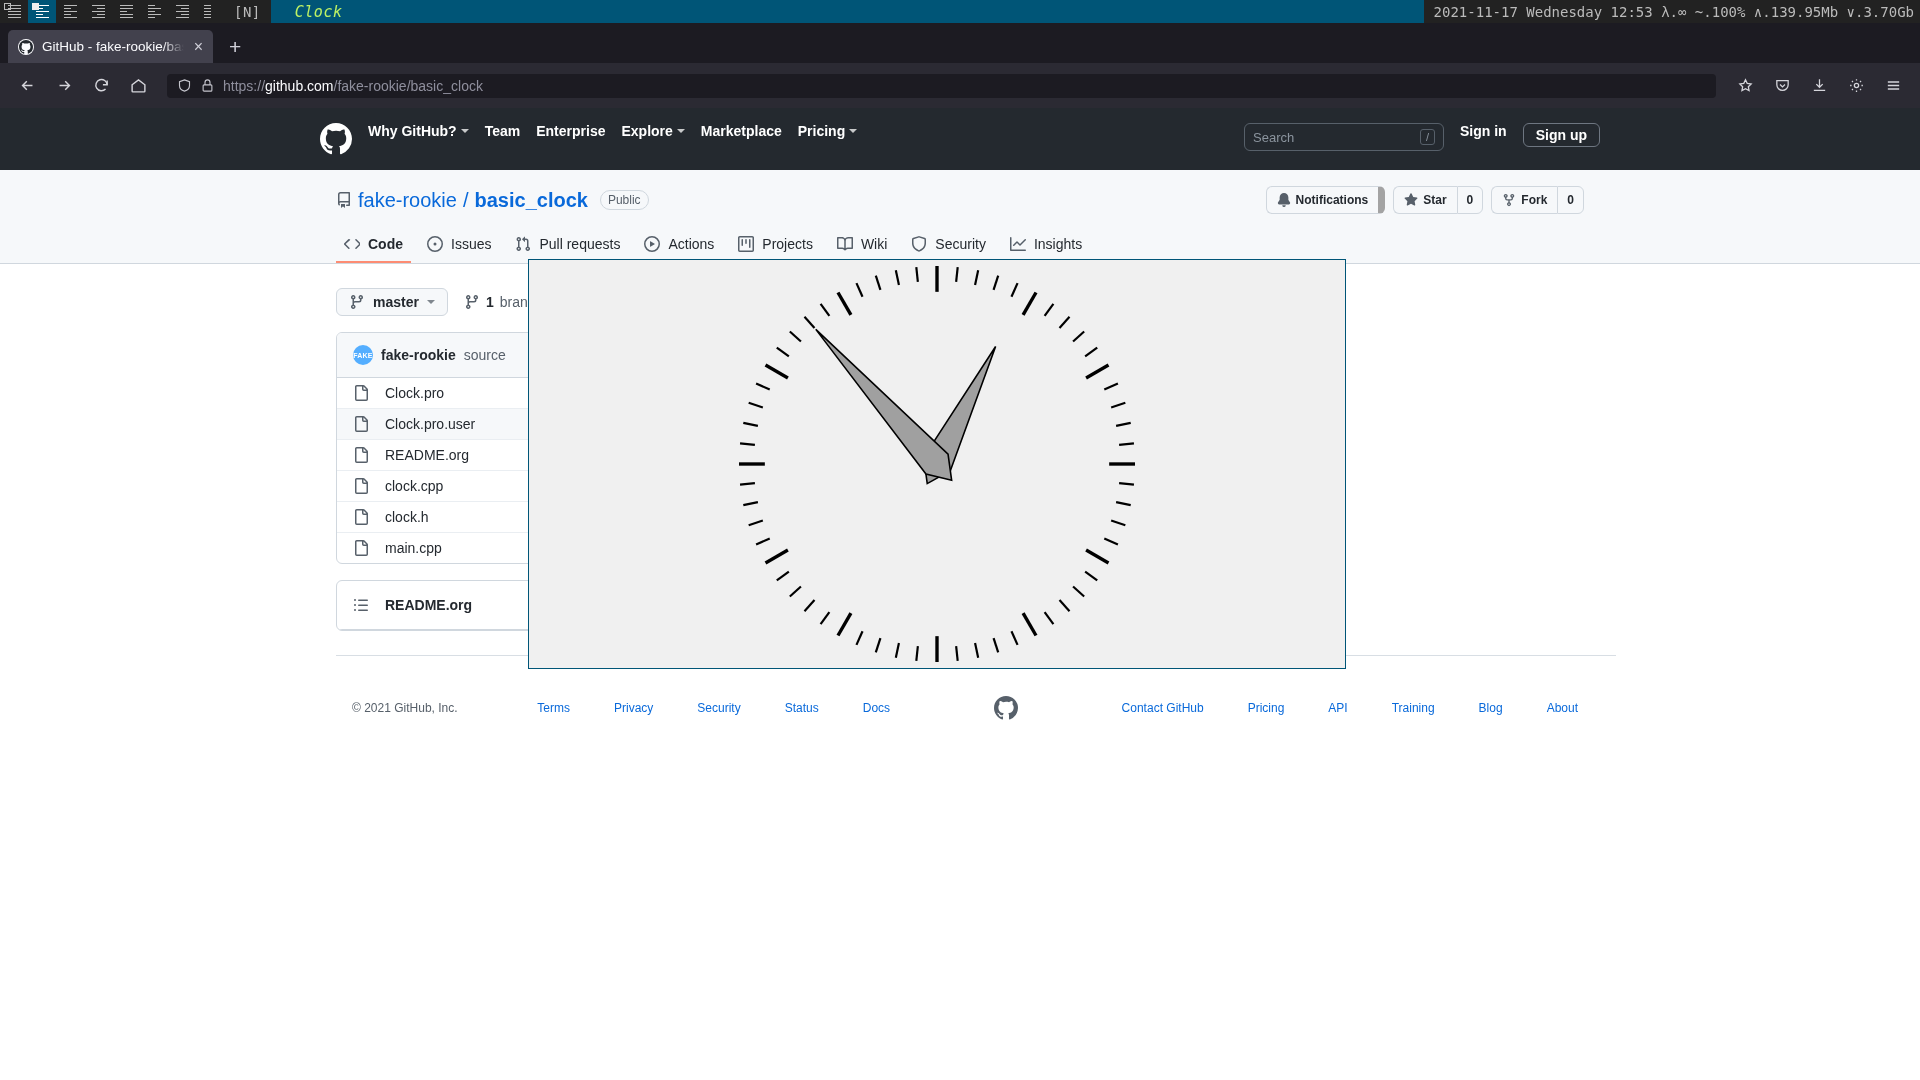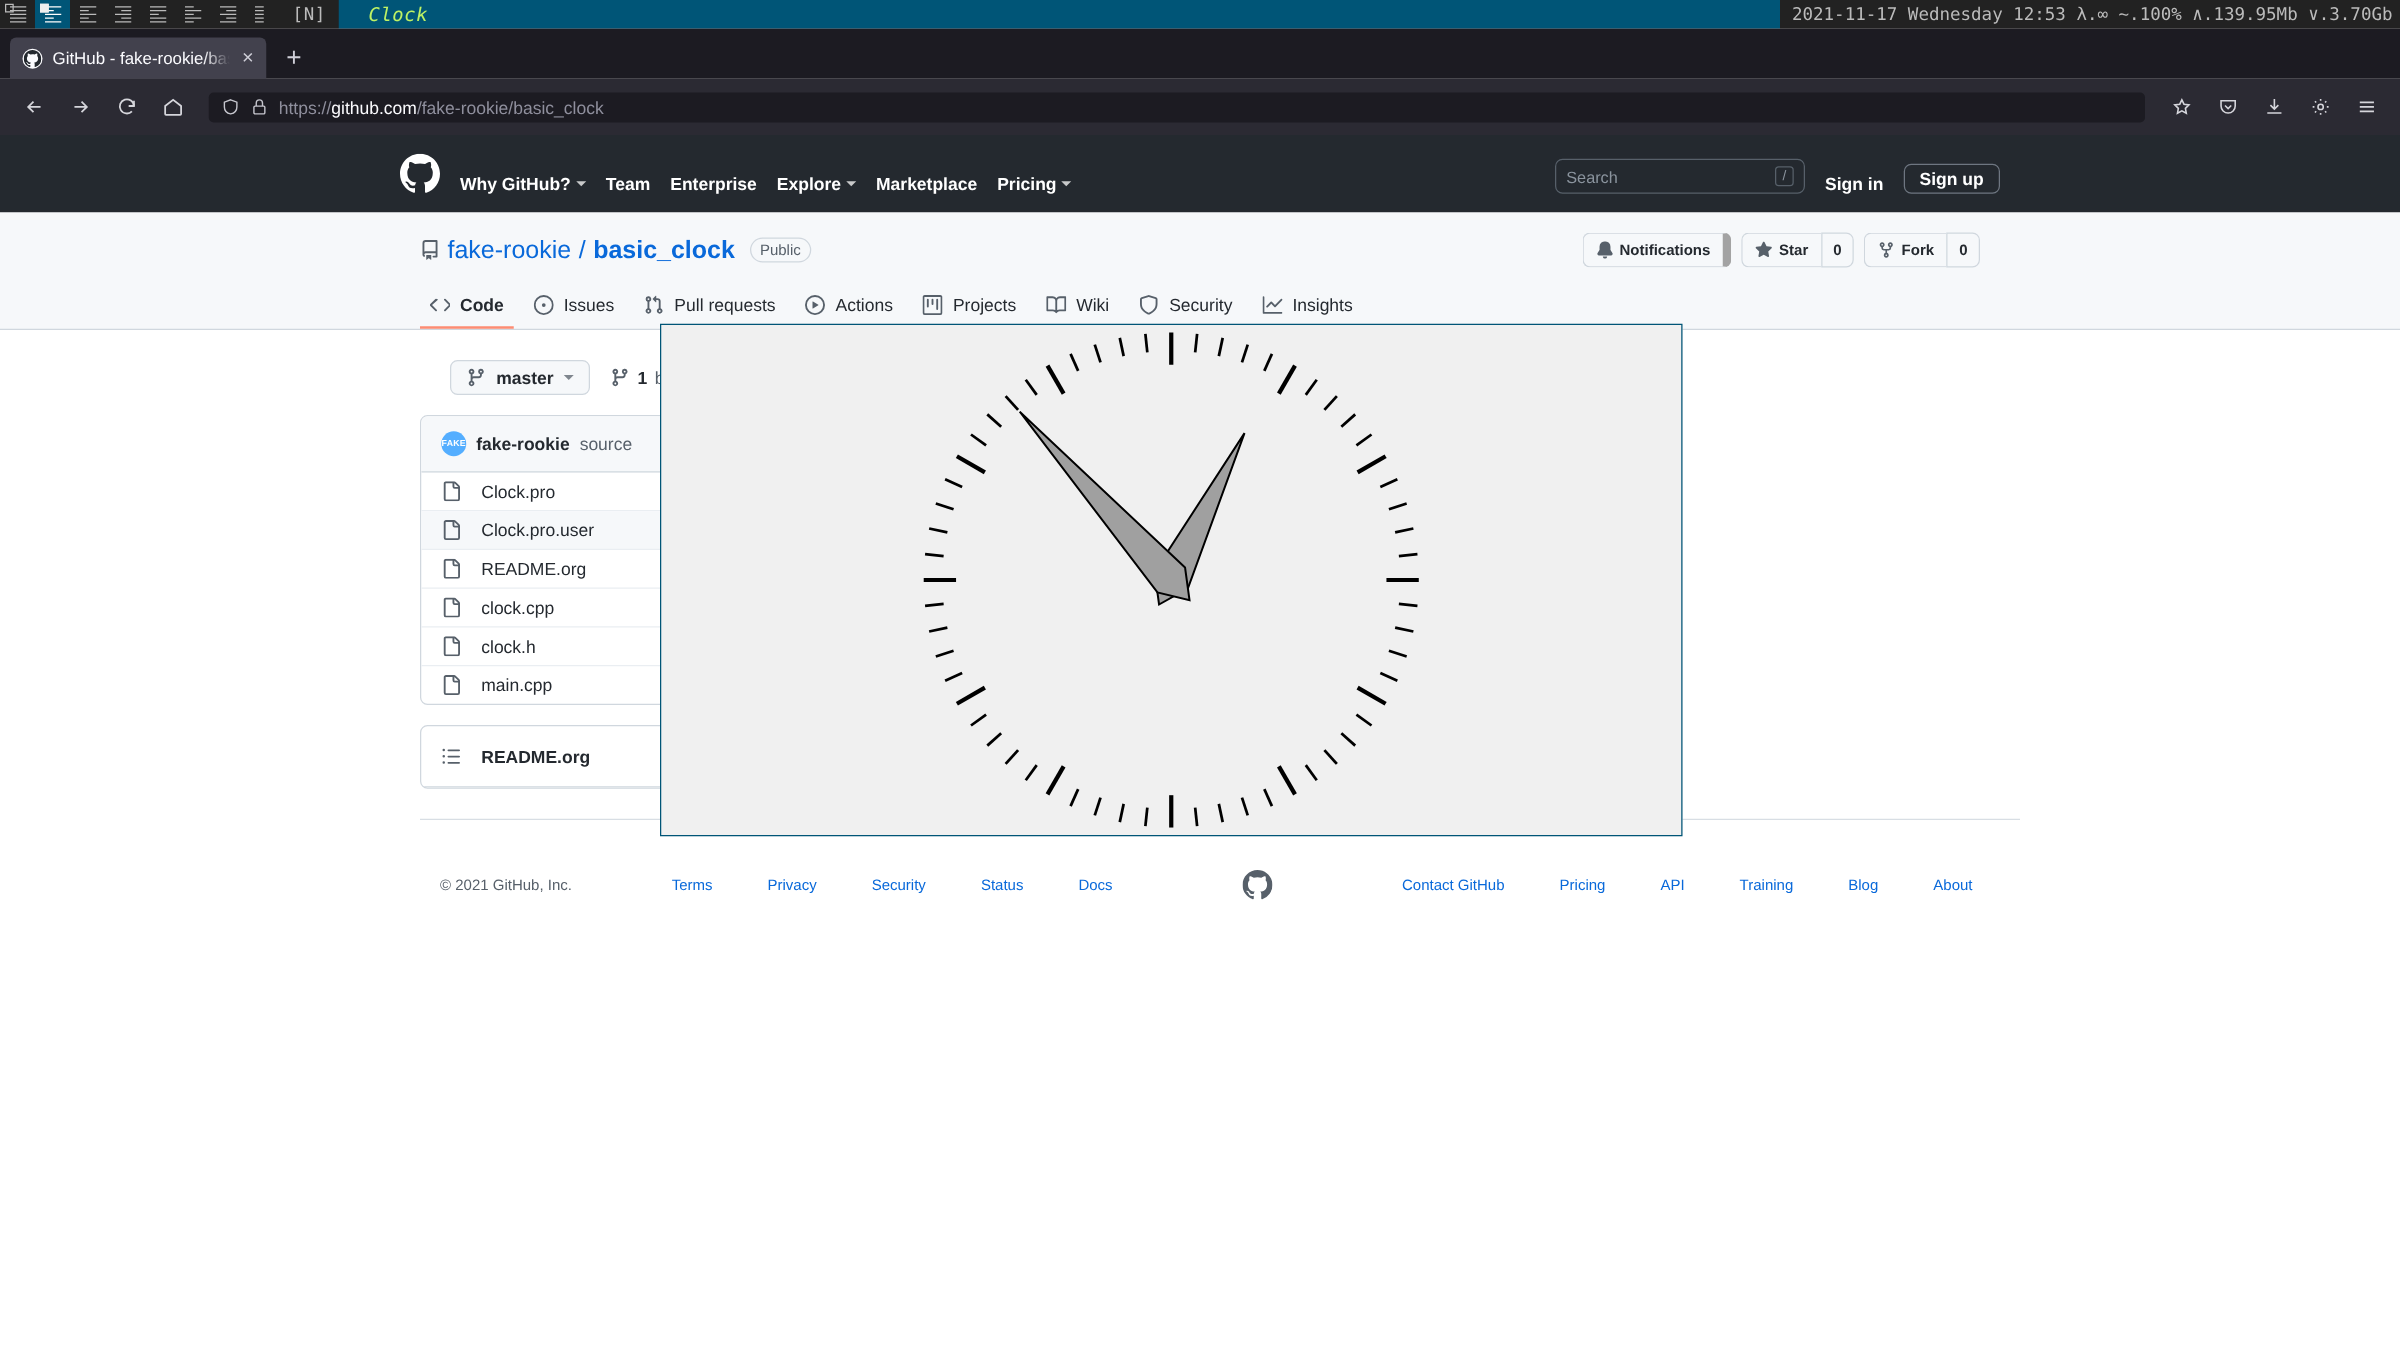--- a/index.html
+++ b/index.html
@@ -87,21 +87,21 @@
   #urlbar svg { width: 15px; height: 15px; color: #c5c5cd; flex: 0 0 15px; }
 
   
   #page { height: 972px; background: #ffffff; overflow: hidden; position: relative; }
 
   #gh-header {
     height: 62px; background: #24292f; display: flex; align-items: center;
     padding: 0 16px;
   }
   #gh-header .gh-inner {
-    width: 1280px; margin: 0 auto; display: flex; align-items: flex-end; gap: 16px;
+    width: 1280px; margin: 0 auto; display: flex; align-items: flex-start; gap: 16px;
   }
   .gh-mark { width: 32px; height: 32px; fill: #ffffff; flex: 0 0 32px; }
   #gh-nav { display: flex; align-items: center; gap: 16px; flex: 1; }
   #gh-nav .navitem {
     color: #ffffff; font-size: 14px; font-weight: 600; display: flex;
     align-items: center; gap: 4px; white-space: nowrap;
   }
   .caret { width: 0; height: 0; border-left: 4px solid transparent;
            border-right: 4px solid transparent; border-top: 4px solid #ffffff;
            opacity: .75; }
@@ -157,21 +157,21 @@
   .rtab.active { font-weight: 600; border-bottom-color: #fd8c73; }
   .rtab svg { width: 16px; height: 16px; fill: #57606a; }
 
   #content { width: 1280px; margin: 0 auto; padding: 24px 16px 0; display: flex; }
   #col-main { width: 75%; }
 
   #branchbar { display: flex; align-items: center; gap: 16px; margin-bottom: 16px; }
   #branch-select {
     background: #f6f8fa; border: 1px solid #d0d7de; border-radius: 6px;
     font-size: 14px; font-weight: 600; color: #24292f; padding: 5px 12px;
-    display: flex; align-items: center; gap: 8px; margin-left: 24px;
+    display: flex; align-items: center; gap: 8px;
   }
   .meta-link { font-size: 14px; color: #57606a; display: flex; align-items: center; gap: 6px; }
   .meta-link b { color: #24292f; font-weight: 600; }
   .meta-link svg { width: 16px; height: 16px; fill: #57606a; }
 
   .boxpanel { border: 1px solid #d0d7de; border-radius: 6px; overflow: hidden; background: #fff; }
   #commit-row {
     display: flex; align-items: center; gap: 8px; background: #f6f8fa;
     padding: 12px 16px; border-bottom: 1px solid #d0d7de; font-size: 14px;
     color: #57606a;

